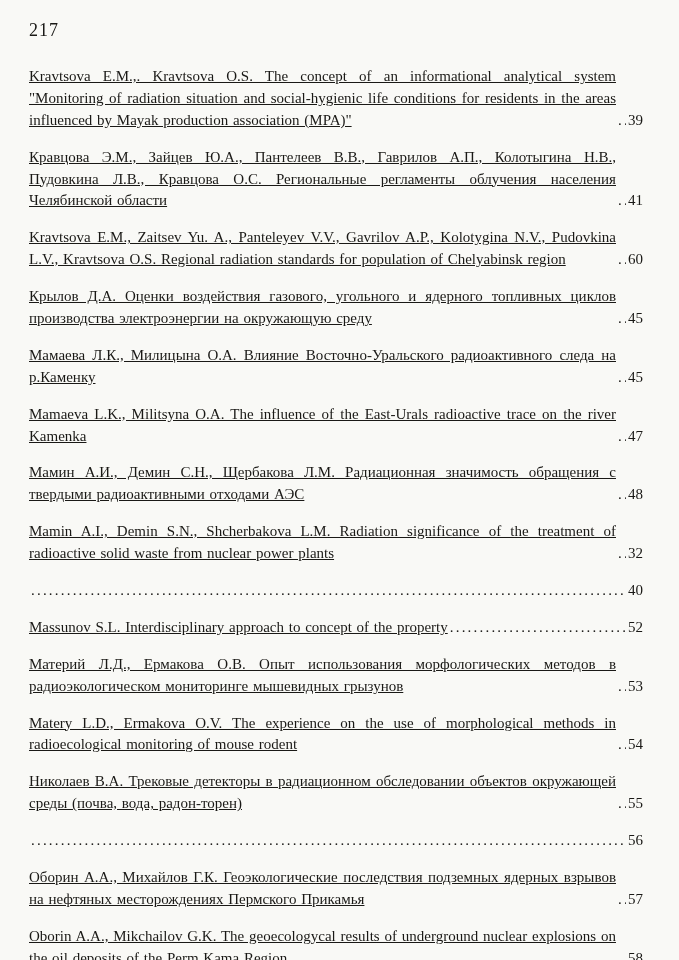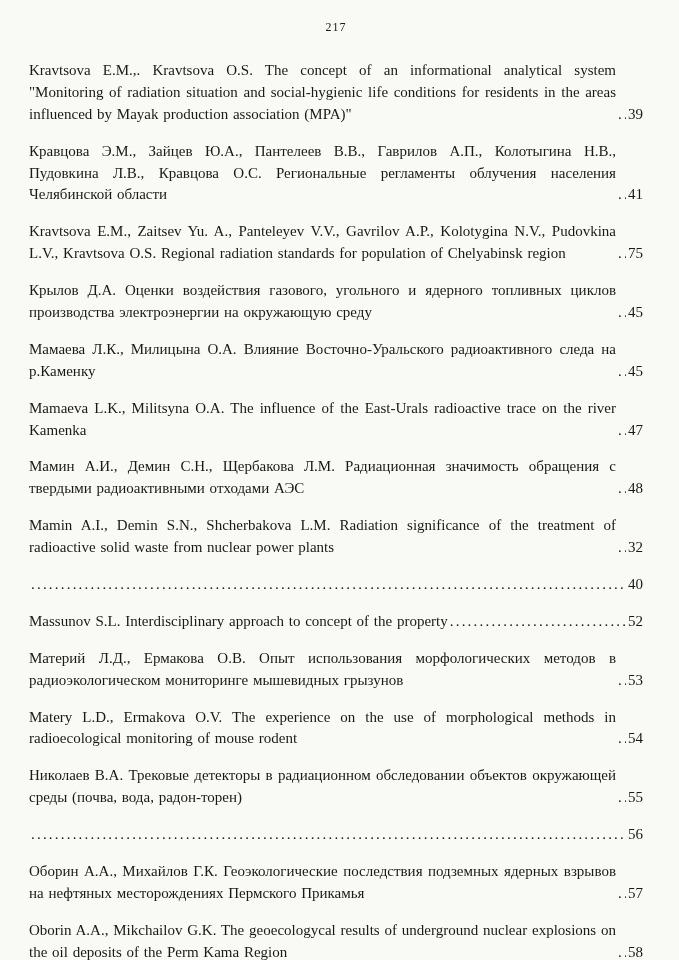--- a/index.html
+++ b/index.html
@@ -8,36 +8,37 @@
     width: 679px;
     height: 960px;
     overflow: hidden;
     background: #f9f9f6;
     color: #1a1916;
     font-family: "Liberation Serif", "DejaVu Serif", serif;
     font-size: 15px;
     padding: 20px 36px 8px 29px;
   }
   .page-head {
-    text-align: center;
+    text-align: left;
     margin-bottom: 25px;
     letter-spacing: 1px;
-    font-size: 12px;
+    font-size: 18px;
   }
   .toc { display: block; }
   .entry {
     display: flex;
     align-items: flex-end;
     margin-bottom: 12px;
     line-height: 1.46;
   }
   .txt {
     flex: 0 1 auto;
     text-align: justify;
     word-spacing: 1px;
+    text-decoration: underline;
   }
   .leader {
     flex: 1 1 8px;
     min-width: 8px;
     overflow: hidden;
     white-space: nowrap;
     letter-spacing: 2.2px;
     margin: 0 1px 0 2px;
   }
   .pg {
@@ -65,21 +66,21 @@
 
     <p class="entry">
       <span class="txt">Кравцова Э.М., Зайцев Ю.А., Пантелеев В.В., Гаврилов А.П., Колотыгина Н.В., Пудовкина Л.В., Кравцова О.С. Региональные регламенты облучения населения Челябинской области</span>
       <span class="leader">................................................................................................................................................................................................................................................................</span>
       <span class="pg">41</span>
     </p>
 
     <p class="entry">
       <span class="txt">Kravtsova E.M., Zaitsev Yu. A., Panteleyev V.V., Gavrilov A.P., Kolotygina N.V., Pudovkina L.V., Kravtsova O.S. Regional radiation standards for population of Chelyabinsk region</span>
       <span class="leader">................................................................................................................................................................................................................................................................</span>
-      <span class="pg">75</span>
+      <span class="pg">60</span>
     </p>
 
     <p class="entry">
       <span class="txt">Крылов Д.А. Оценки воздействия газового, угольного и ядерного топливных циклов производства электроэнергии на окружающую среду</span>
       <span class="leader">................................................................................................................................................................................................................................................................</span>
       <span class="pg">45</span>
     </p>
 
     <p class="entry">
       <span class="txt">Мамаева Л.К., Милицына О.А. Влияние Восточно-Уральского радиоактивного следа на р.Каменку</span>

